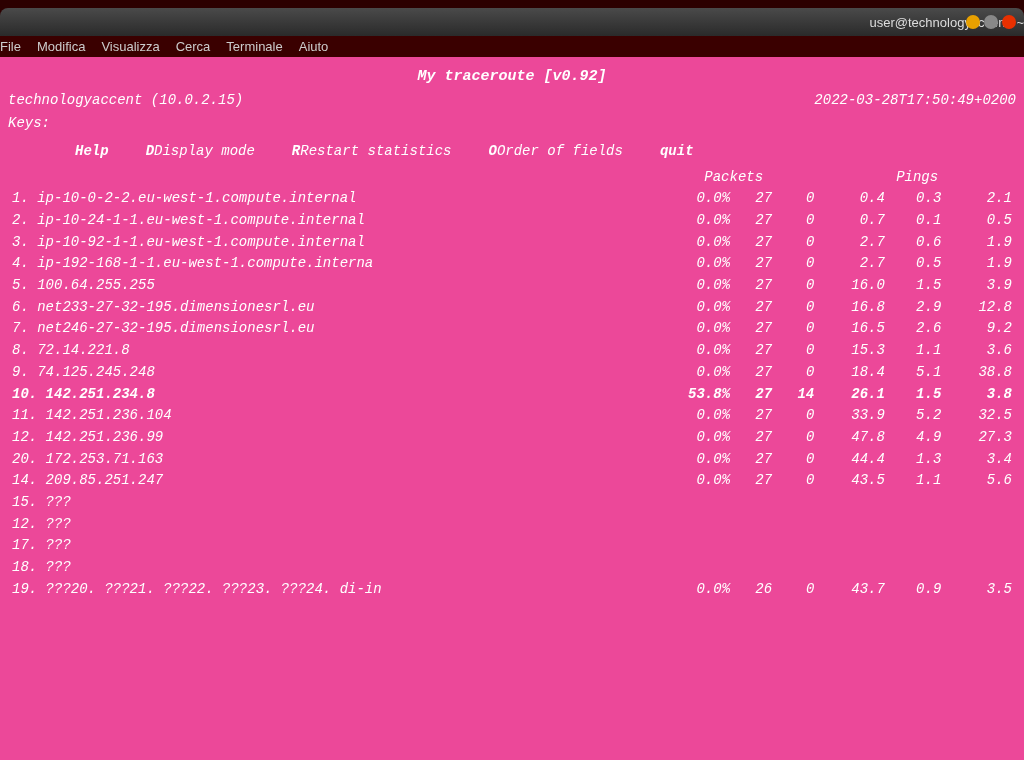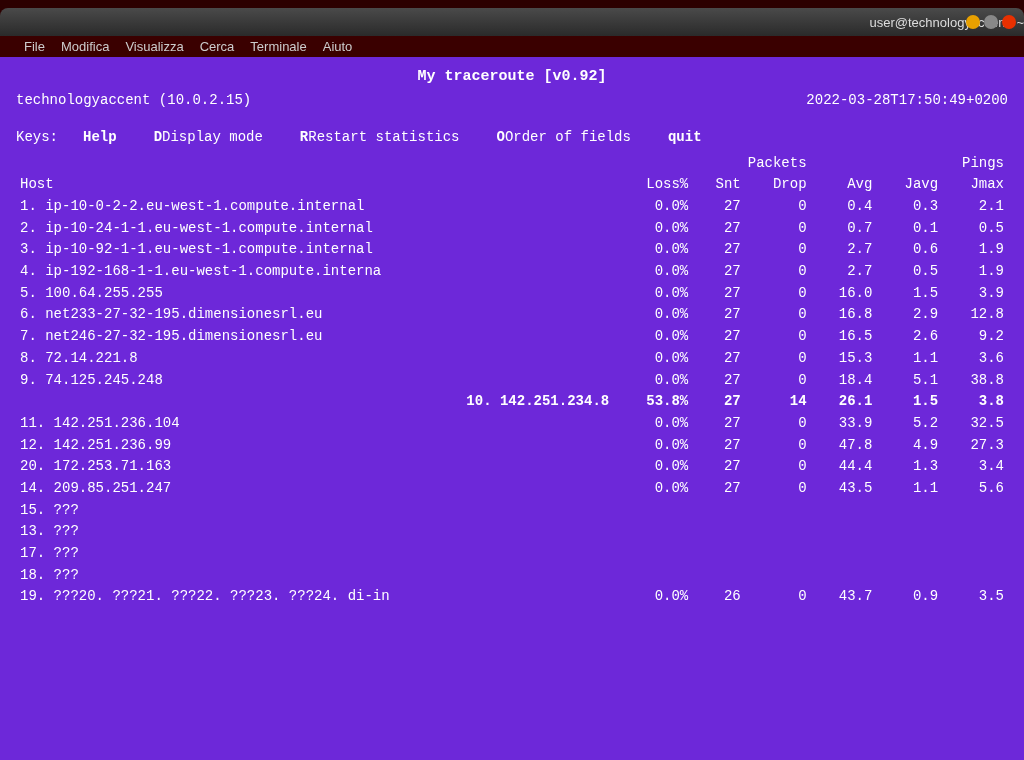--- a/index.html
+++ b/index.html
@@ -42,68 +42,70 @@
       border: none;
       cursor: pointer;
     }
     .win-btn-min { background: #e8a000; }
     .win-btn-max { background: #888; }
     .win-btn-close { background: #e83000; }
 
     
     .menu-bar {
       background: #3a0000;
-      padding: 3px 24px;
+      padding: 3px 0;
       display: flex;
       gap: 16px;
       align-items: center;
     }
     .menu-item {
       color: #ccc;
       font-size: 13px;
       font-family: sans-serif;
       cursor: pointer;
     }
 
     
     .terminal {
-      background: #6d28d9;
+      background: #ec4899;
       flex: 1;
-      padding: 8px 16px;
+      padding: 8px 8px;
       color: #f0f0f0;
       font-size: 14px;
       line-height: 1.55;
       overflow: hidden;
+      font-style: italic;
     }
 
     .title-line {
       text-align: center;
       font-weight: bold;
       color: white;
       margin-bottom: 2px;
       font-size: 15px;
     }
 
     .info-line {
       display: flex;
       justify-content: space-between;
       color: white;
-      margin-bottom: 15px;
+      margin-bottom: 1px;
     }
 
     .keys-line {
       display: flex;
       gap: 17px;
       color: white;
       margin-bottom: 4px;
       flex-wrap: nowrap;
     }
     .key-item {
       margin-right: 20px;
       white-space: nowrap;
+      margin-top: 28px;
     }
     .key-item .bold { font-weight: bold; color: white; }
 
     
     .traceroute-table {
       width: 100%;
       border-collapse: collapse;
       color: white;
       font-size: 14px;
     }
@@ -119,28 +121,28 @@
     .traceroute-table td {
       padding: 0 4px;
       text-align: right;
       white-space: nowrap;
     }
     .traceroute-table td.host-cell {
       text-align: left;
     }
     .traceroute-table tr.highlight-row td {
       font-weight: bold;
-      text-align: right;
     }
     .section-header {
       text-align: center;
       font-weight: normal;
     }
 
     .packets-header-row th {
+      text-align: center;
     }
 
     .subheader-row th {
       border-bottom: none;
     }
   </style>
 </head>
 <body>
 
 <div class="window-titlebar">
@@ -179,29 +181,20 @@
     <span class="key-item"><span class="bold">quit</span></span>
   </div>
 
   <table class="traceroute-table">
     <thead>
       <tr class="packets-header-row">
         <th colspan="1"></th>
         <th colspan="3" class="section-header">Packets</th>
         <th colspan="3" class="section-header">Pings</th>
       </tr>
-      <tr class="subheader-row">
-        <th class="host-header" style="min-width:370px">Host</th>
-        <th>Loss%</th>
-        <th>Snt</th>
-        <th>Drop</th>
-        <th>Avg</th>
-        <th>Javg</th>
-        <th>Jmax</th>
-      </tr>
     </thead>
     <tbody id="table-body">
     <tr>
           <td class="host-cell">1. ip-10-0-2-2.eu-west-1.compute.internal</td>
           <td>0.0%</td>
           <td>27</td>
           <td>0</td>
           <td>0.4</td>
           <td>0.3</td>
           <td>2.1</td>
@@ -326,21 +319,21 @@
         <tr>
           <td class="host-cell">15. ???</td>
           <td></td>
           <td></td>
           <td></td>
           <td></td>
           <td></td>
           <td></td>
         </tr>
         <tr>
-          <td class="host-cell">13. ???</td>
+          <td class="host-cell">12. ???</td>
           <td></td>
           <td></td>
           <td></td>
           <td></td>
           <td></td>
           <td></td>
         </tr>
         <tr>
           <td class="host-cell">17. ???</td>
           <td></td>

